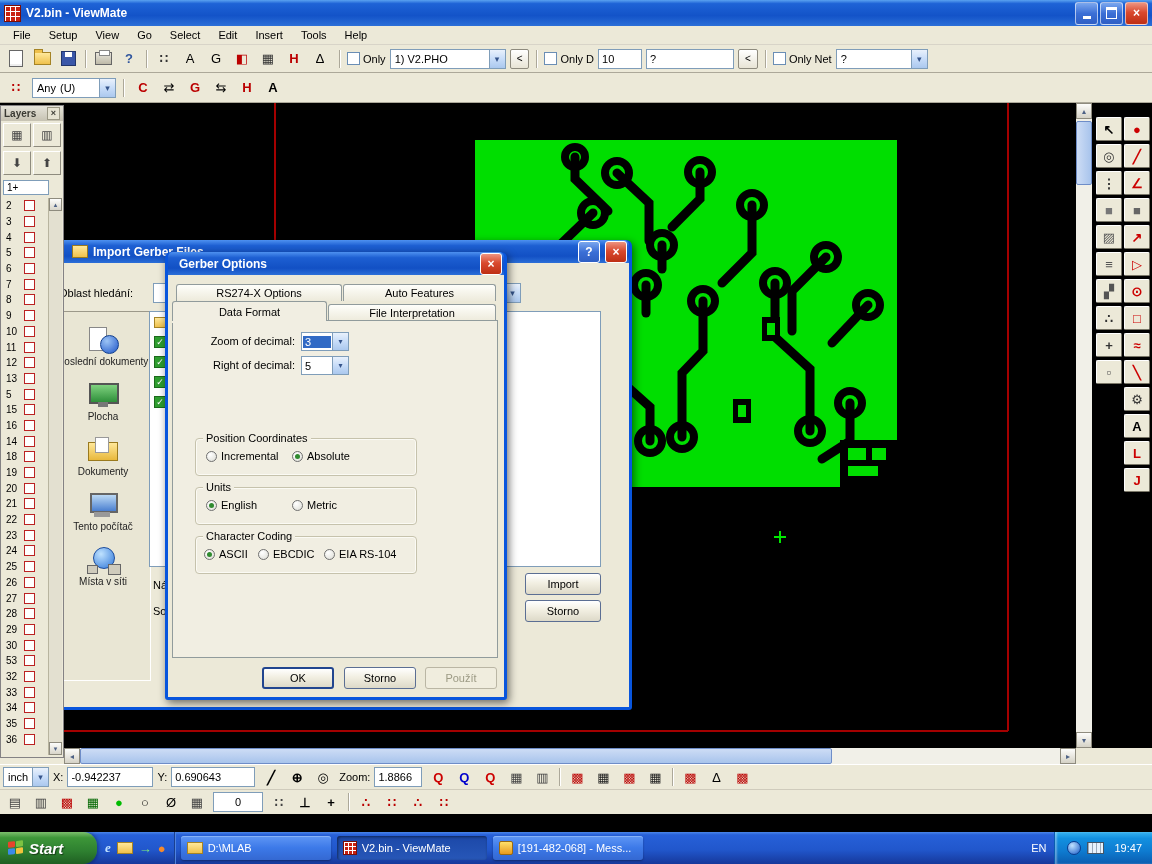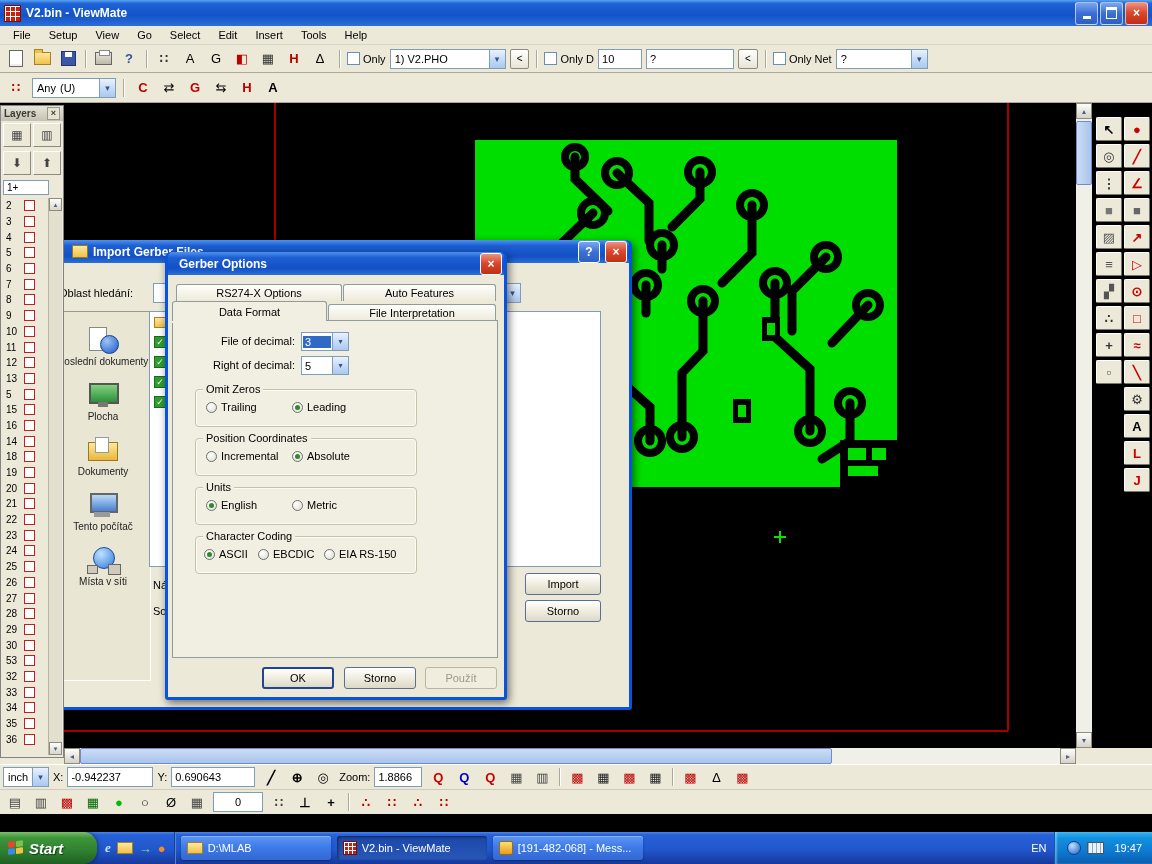--- a/index.html
+++ b/index.html
@@ -691,45 +691,34 @@
     </div>
     <div class="tab active" style="left:4px;top:26px;width:155px">
       <span>Data Format</span>
     </div>
     <div class="tab" style="left:160px;top:29px;width:168px">
       <span>File Interpretation</span>
     </div>
 
     <div class="tab-pane" style="left:4px;top:45px;width:324px;height:336px">
       <div class="fieldline" style="left:0;top:14px;width:122px;justify-content:flex-end">
-        <span>File of decimal:</span>
+        <span>Zoom of decimal:</span>
       </div>
       <div class="mini-combo" style="left:128px;top:11px;width:48px">
         <span class="val sel">3</span>
         <span class="dd">▾</span>
       </div>
       <div class="fieldline" style="left:0;top:38px;width:122px;justify-content:flex-end">
         <span>Right of decimal:</span>
       </div>
       <div class="mini-combo" style="left:128px;top:35px;width:48px">
         <span class="val">5</span>
         <span class="dd">▾</span>
       </div>
 
-      <div class="group" style="left:22px;top:68px;width:220px;height:36px">
-        <span class="legend">Omit Zeros</span>
-        <span class="opt" style="left:10px;top:11px">
-          <span class="radio"></span>
-          <span>Trailing</span>
-        </span>
-        <span class="opt" style="left:96px;top:11px">
-          <span class="radio on"></span>
-          <span>Leading</span>
-        </span>
-      </div>
 
       <div class="group" style="left:22px;top:166px;width:220px;height:36px">
         <span class="legend">Units</span>
         <span class="opt" style="left:10px;top:11px">
           <span class="radio on"></span>
           <span>English</span>
         </span>
         <span class="opt" style="left:96px;top:11px">
           <span class="radio"></span>
           <span>Metric</span>
@@ -753,21 +742,21 @@
         <span class="opt" style="left:8px;top:11px">
           <span class="radio on"></span>
           <span>ASCII</span>
         </span>
         <span class="opt" style="left:62px;top:11px">
           <span class="radio"></span>
           <span>EBCDIC</span>
         </span>
         <span class="opt" style="left:128px;top:11px">
           <span class="radio"></span>
-          <span>EIA RS-150</span>
+          <span>EIA RS-104</span>
         </span>
       </div>
 
     </div>
 
     <div class="btn default abs" style="left:94px;top:392px;width:72px">
       <span>OK</span>
     </div>
     <div class="btn abs" style="left:176px;top:392px;width:72px">
       <span>Storno</span>

